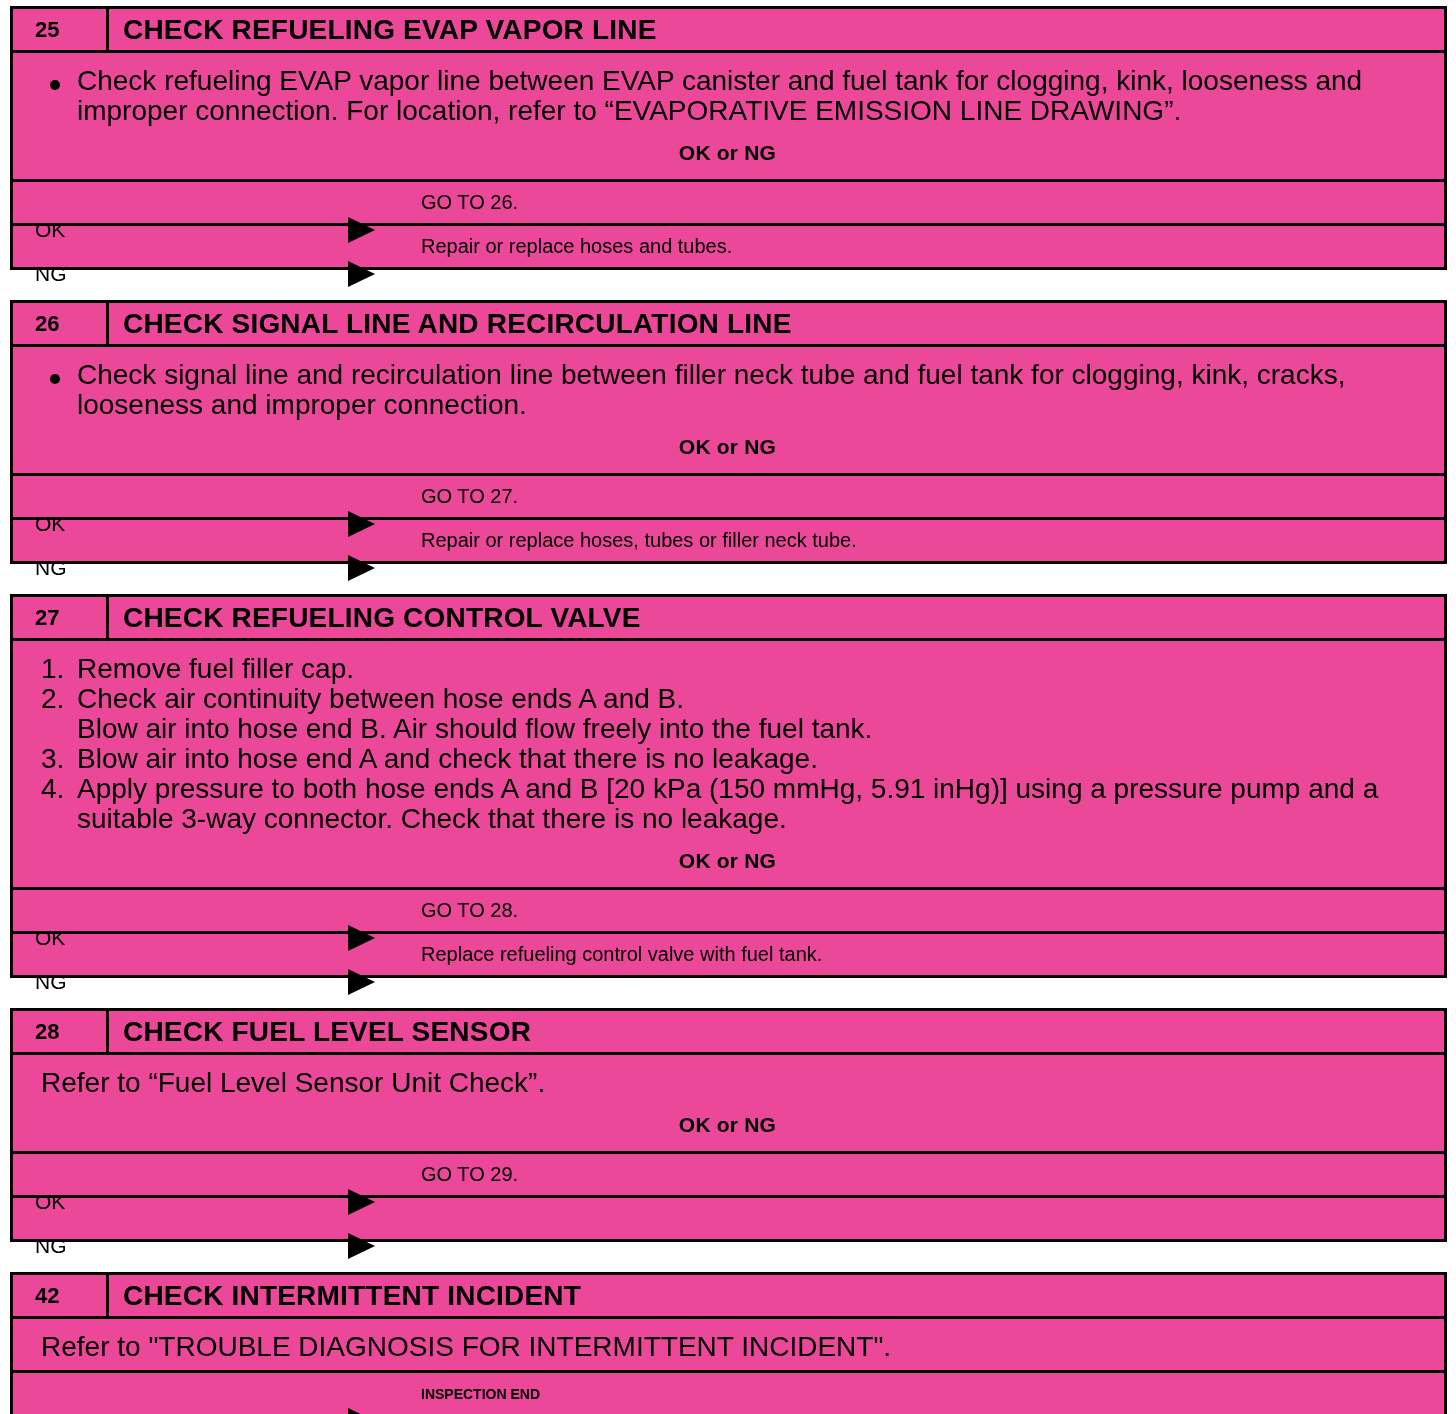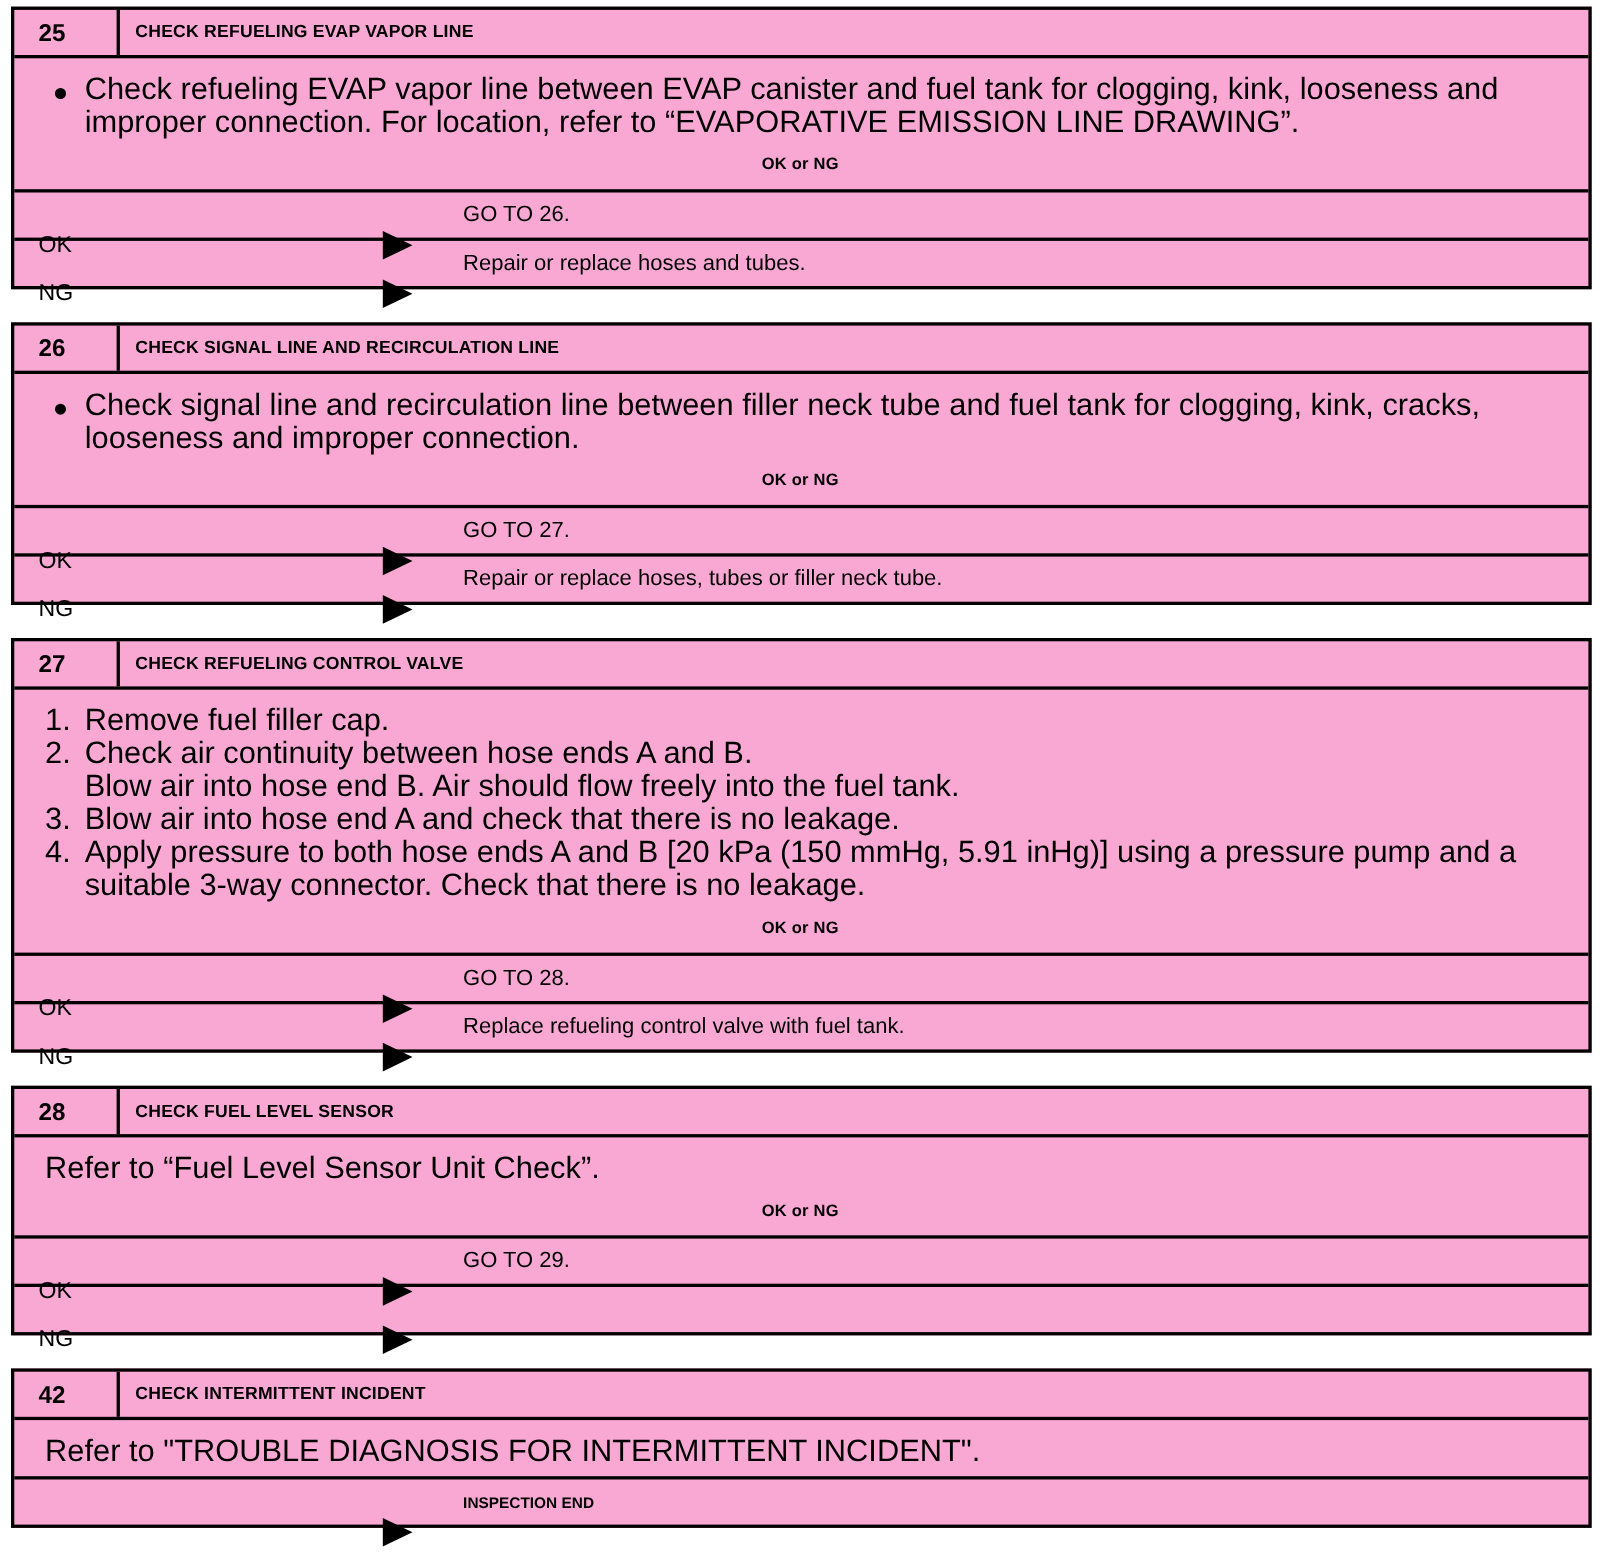--- a/index.html
+++ b/index.html
@@ -8,21 +8,21 @@
     width: 1456px;
     font-family: "Liberation Sans", "DejaVu Sans", sans-serif;
     color: #000;
     -webkit-font-smoothing: antialiased;
   }
   .page { padding: 6px 9px 0 10px; }
 
   .block {
     border: 3px solid #000;
     margin-bottom: 30px;
-    background: #f9a8d4;
+    background: #ec4899;
   }
 
   .block-header {
     display: flex;
     align-items: stretch;
     border-bottom: 3px solid #000;
     height: 44px;
   }
   .block-number {
     width: 96px;
@@ -33,21 +33,21 @@
     padding-left: 22px;
     font-weight: bold;
     font-size: 22px;
   }
   .block-title {
     flex: 1;
     display: flex;
     align-items: center;
     padding-left: 14px;
     font-weight: bold;
-    font-size: 16px;
+    font-size: 28px;
     letter-spacing: 0.2px;
     white-space: nowrap;
     overflow: hidden;
   }
 
   .block-body { padding: 13px 30px 8px 28px; }
   .body-line {
     display: flex;
     font-size: 28px;
     line-height: 30px;
@@ -64,21 +64,21 @@
     background: #000;
     margin-left: 9px;
     margin-top: 10px;
   }
   .body-line .text { flex: 1; }
   .body-line.plain .text { flex: none; }
 
   .decision-label {
     text-align: center;
     font-weight: bold;
-    font-size: 15px;
+    font-size: 21px;
     margin-top: 15px;
     margin-bottom: 6px;
     letter-spacing: 0.2px;
   }
 
   .decision-row {
     display: flex;
     border-top: 3px solid #000;
     height: 44px;
     align-items: stretch;

